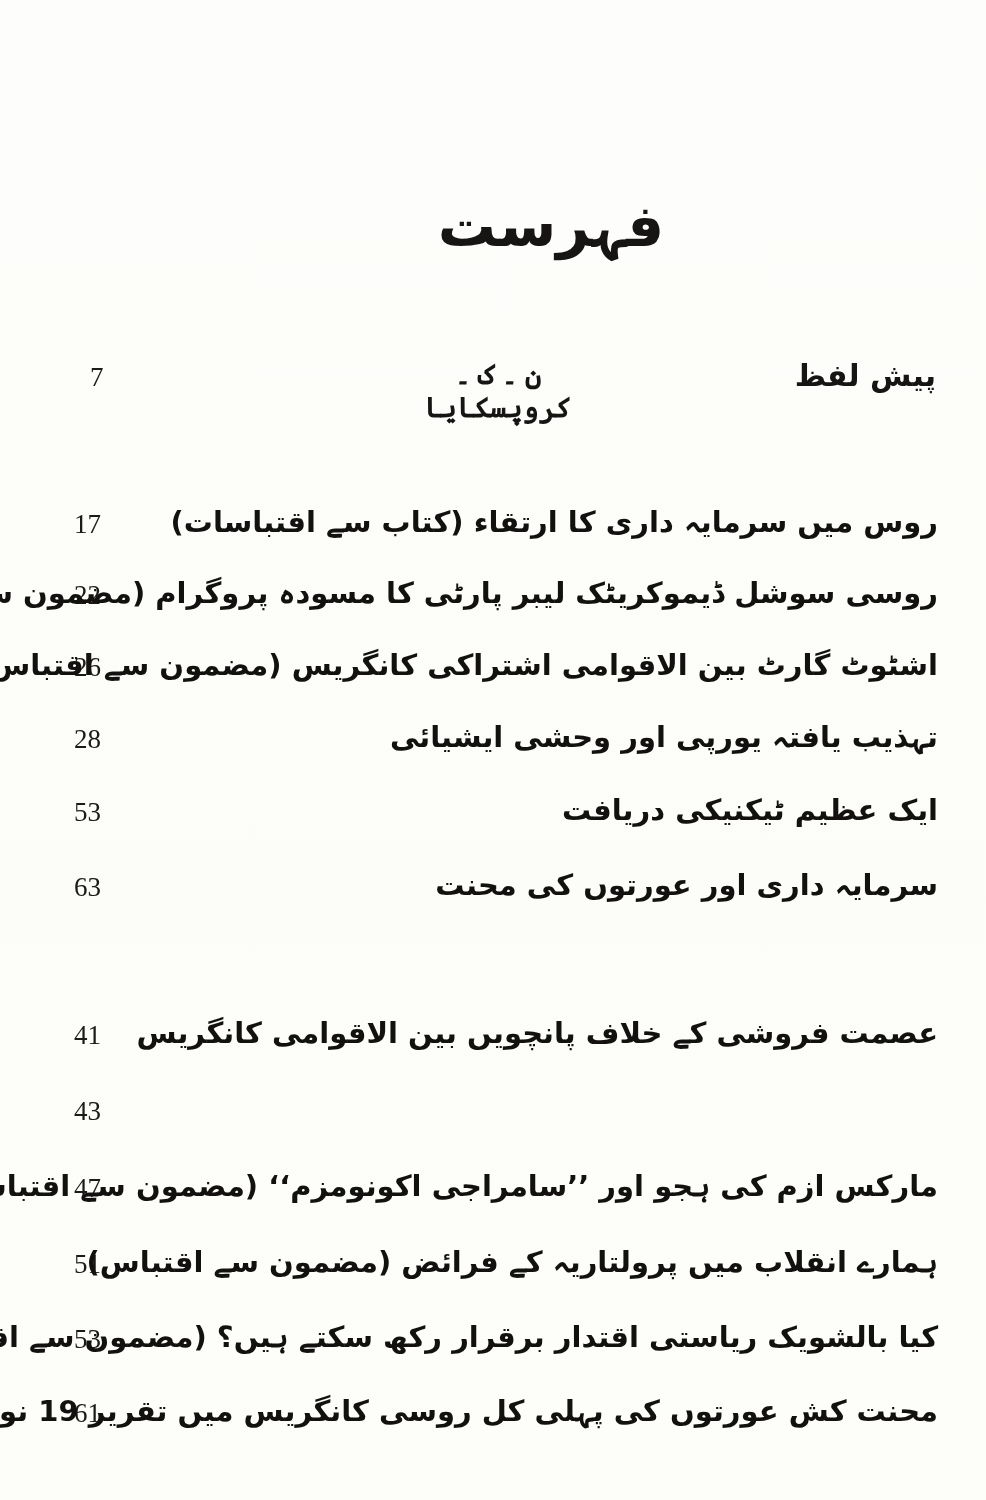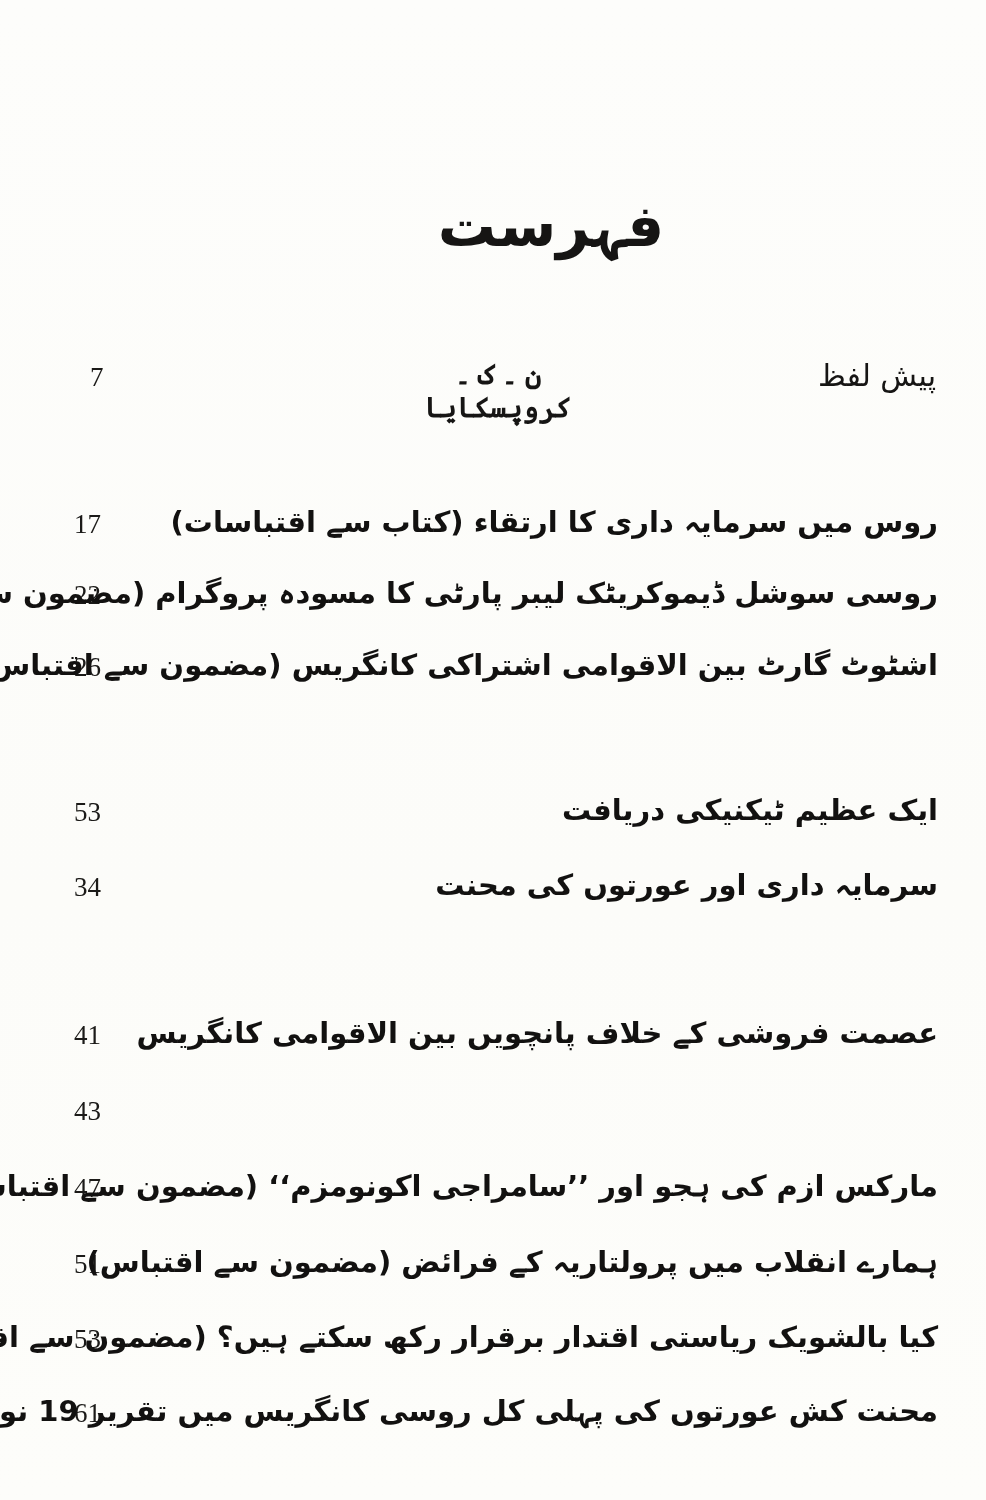--- a/index.html
+++ b/index.html
@@ -54,21 +54,21 @@
     direction: rtl;
     font-size: 28px;
     font-weight: 600;
     font-family: Liberation Serif, serif;
   }
   .preface-label {
     position: absolute;
     right: 50px; top: 0;
     direction: rtl;
     font-size: 30px;
-    font-weight: 400;
+    font-weight: 700;
   }
   .preface-pagenum { left: 90px; }
 </style>
 </head>
 <body>
 
 <div class="page">
 
   <div class="doc-title">فہرست</div>
 
@@ -86,28 +86,32 @@
   <div class="row" style="top:576px">
     <span class="pagenum">22</span>
     <span class="entry-title">روسی سوشل ڈیموکریٹک لیبر پارٹی کا مسودہ پروگرام (مضمون سے اقتباس)</span>
   </div>
 
   <div class="row" style="top:648px">
     <span class="pagenum">26</span>
     <span class="entry-title">اشٹوٹ گارٹ بین الاقوامی اشتراکی کانگریس (مضمون سے اقتباس)</span>
   </div>
 
+  <div class="row" style="top:720px">
+    <span class="pagenum">28</span>
+    <span class="entry-title">تہذیب یافتہ یورپی اور وحشی ایشیائی</span>
+  </div>
 
   <div class="row" style="top:793px">
     <span class="pagenum">53</span>
     <span class="entry-title">ایک عظیم ٹیکنیکی دریافت</span>
   </div>
 
   <div class="row" style="top:868px">
-    <span class="pagenum">34</span>
+    <span class="pagenum">63</span>
     <span class="entry-title">سرمایہ داری اور عورتوں کی محنت</span>
   </div>
 
 
   <div class="row" style="top:1016px">
     <span class="pagenum">41</span>
     <span class="entry-title">عصمت فروشی کے خلاف پانچویں بین الاقوامی کانگریس</span>
   </div>
 
   <div class="row" style="top:1092px">

